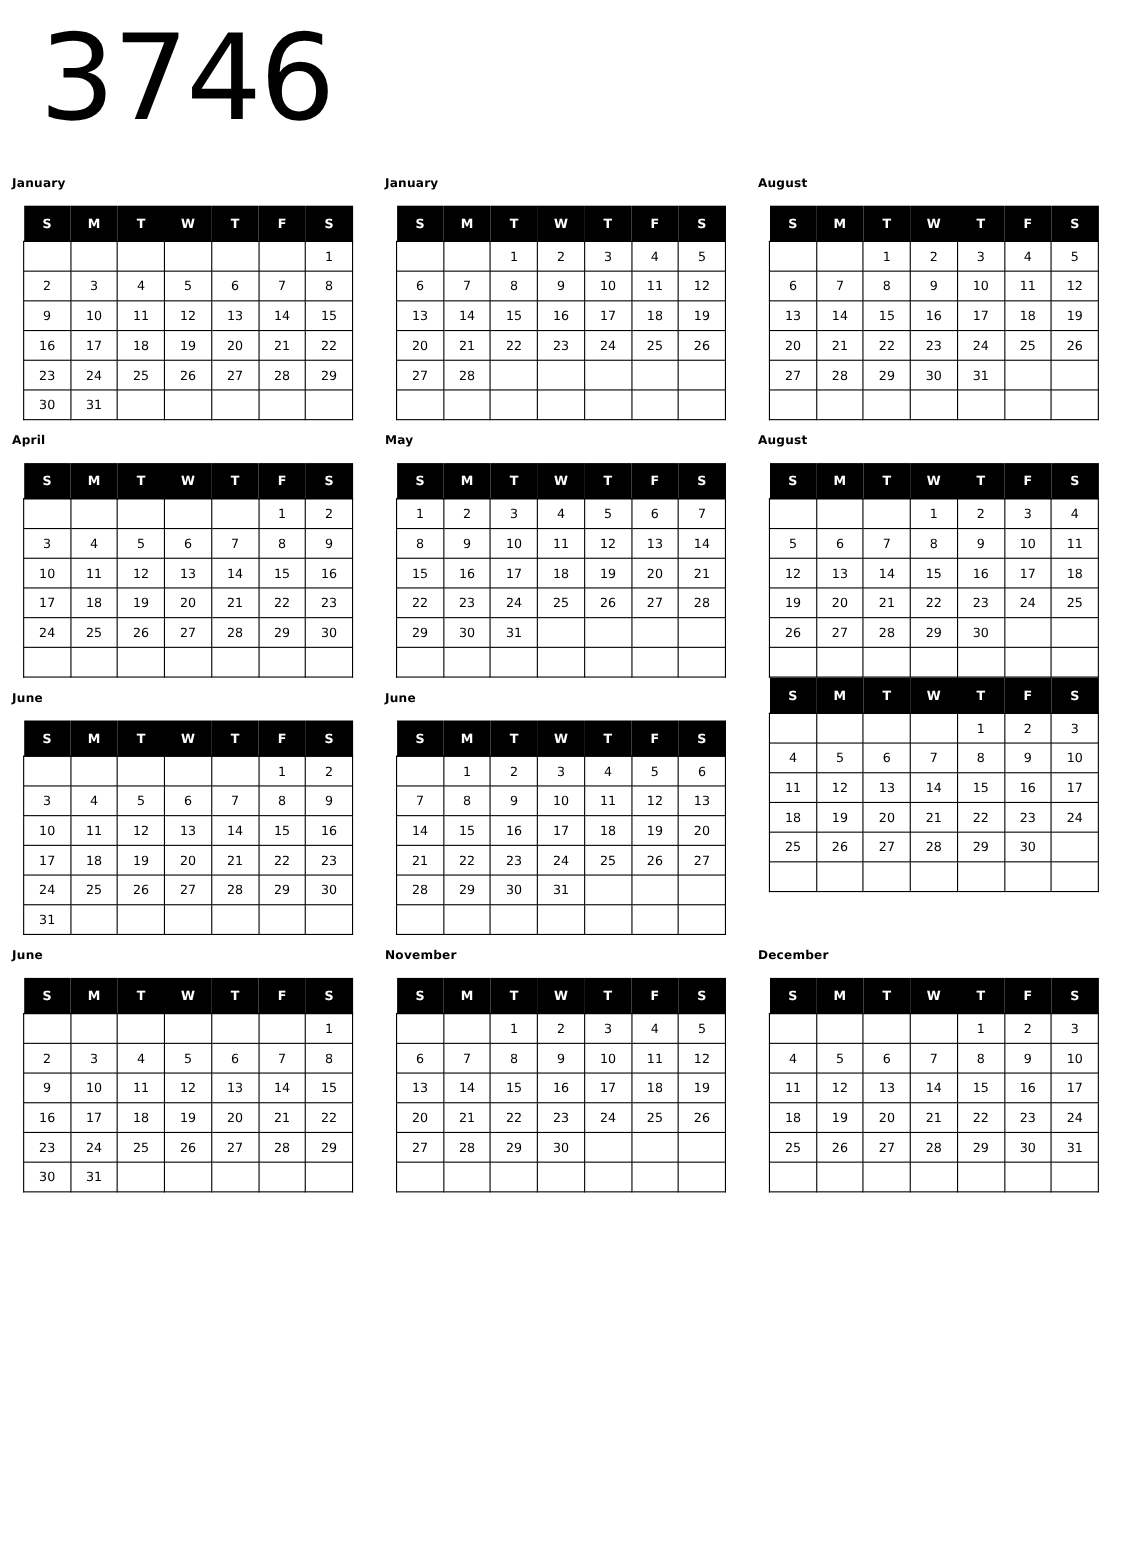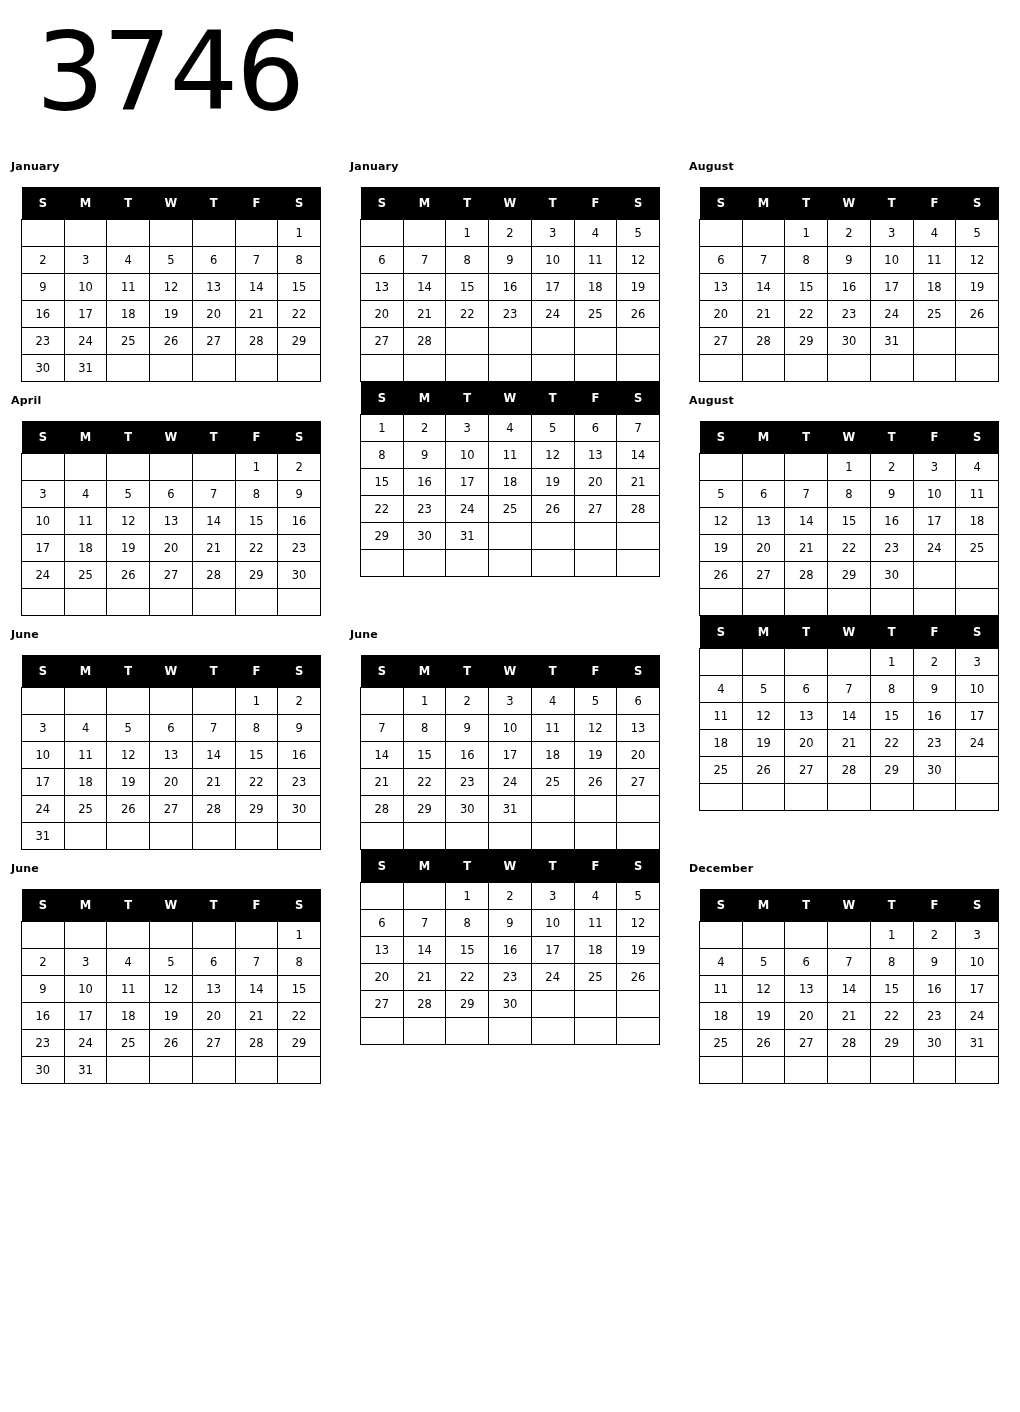--- a/index.html
+++ b/index.html
@@ -365,20 +365,21 @@
               <td class="empty"></td>
               <td class="empty"></td>
               <td class="empty"></td>
               <td class="empty"></td>
               <td class="empty"></td>
             </tr>
           </tbody>
         </table>
       </div>
       <div class="month">
+        <div class="month-name">May</div>
         <table class="cal">
           <thead>
             <tr>
               <th>S</th>
               <th>M</th>
               <th>T</th>
               <th>W</th>
               <th>T</th>
               <th>F</th>
               <th>S</th>
@@ -795,20 +796,21 @@
               <td class="empty"></td>
               <td class="empty"></td>
               <td class="empty"></td>
               <td class="empty"></td>
               <td class="empty"></td>
             </tr>
           </tbody>
         </table>
       </div>
       <div class="month">
+        <div class="month-name">November</div>
         <table class="cal">
           <thead>
             <tr>
               <th>S</th>
               <th>M</th>
               <th>T</th>
               <th>W</th>
               <th>T</th>
               <th>F</th>
               <th>S</th>

